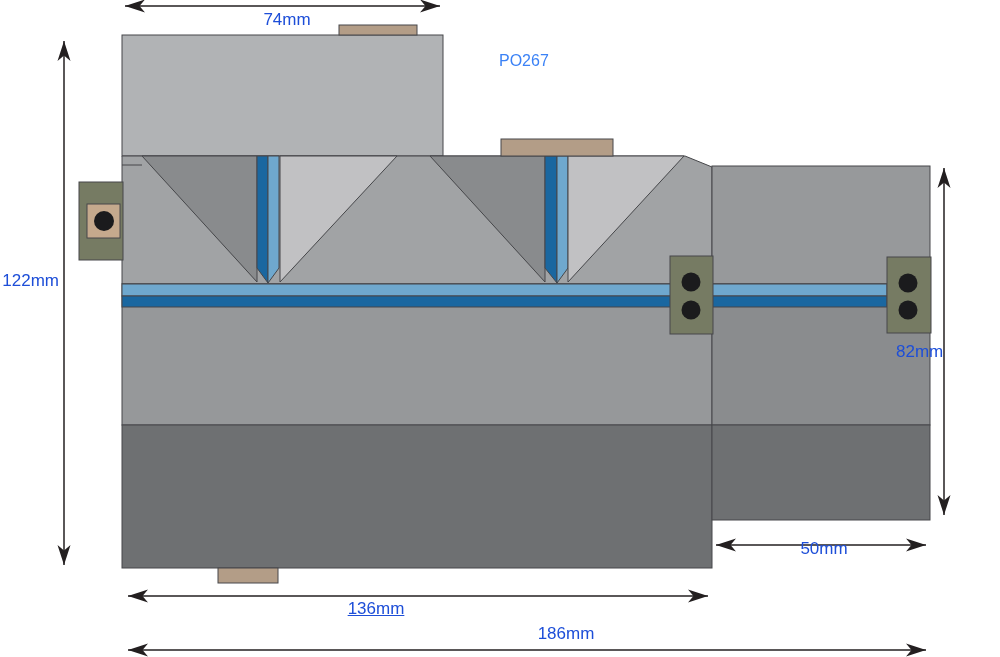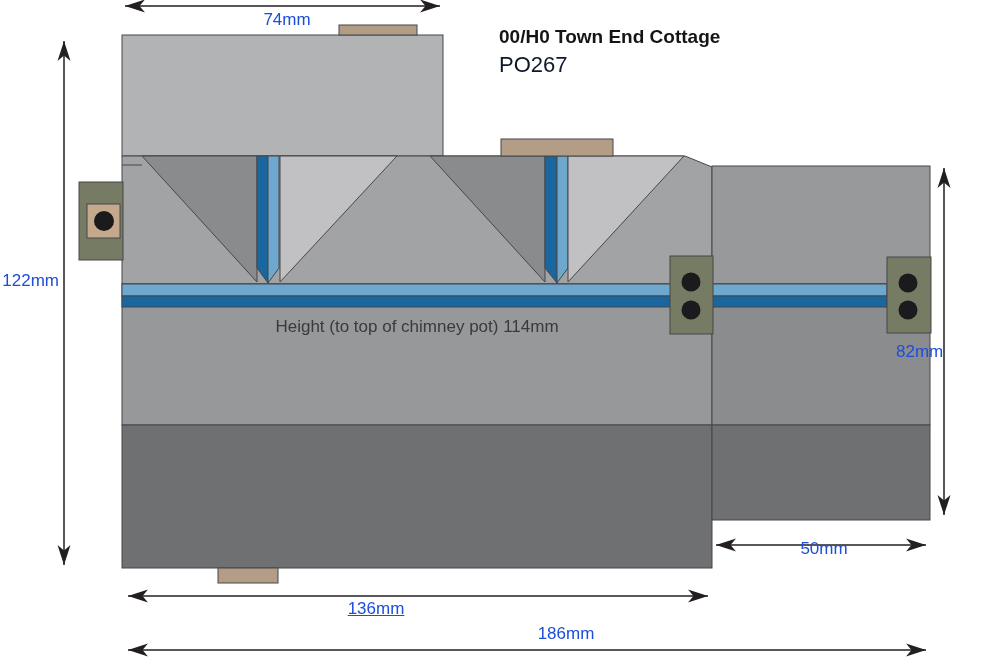--- a/index.html
+++ b/index.html
@@ -18,21 +18,21 @@
     position:absolute; color:#1d4ed8; font-size:17px; line-height:1.1;
     white-space:nowrap;
   }
   .centered { transform:translateX(-50%); }
   .title {
     position:absolute; left:499px; top:26px;
     font-size:19px; font-weight:bold; color:#151515; white-space:nowrap;
   }
   .code {
     position:absolute; left:499px; top:52px;
-    font-size:22px; color:#0f172a; white-space:nowrap;
+    font-size:16px; color:#3b82f6; white-space:nowrap;
   }
   .note {
     position:absolute; left:417px; top:317px; transform:translateX(-50%);
     font-size:17px; color:#3a3a3c; white-space:nowrap;
   }
   .dim-122 { left:0; top:272px; width:59px; text-align:right; }
   .dim-74  { left:287px; top:11px; }
   .dim-82  { left:896px; top:343px; }
   .dim-50  { left:824px; top:540px; }
   .dim-136 { left:376px; top:600px;text-decoration:underline; }
@@ -96,25 +96,23 @@
     <circle class="noline" cx="908" cy="310" r="9.5" fill="#1b1b1d"></circle>
 
     <line class="dimline" x1="125" y1="6" x2="440" y2="6" marker-start="url(#ah)" marker-end="url(#ah)"></line>
     <line class="dimline" x1="64" y1="41" x2="64" y2="565" marker-start="url(#ah)" marker-end="url(#ah)"></line>
     <line class="dimline" x1="944" y1="168" x2="944" y2="515" marker-start="url(#ah)" marker-end="url(#ah)"></line>
     <line class="dimline" x1="716" y1="545" x2="926" y2="545" marker-start="url(#ah)" marker-end="url(#ah)"></line>
     <line class="dimline" x1="128" y1="596" x2="708" y2="596" marker-start="url(#ah)" marker-end="url(#ah)"></line>
     <line class="dimline" x1="128" y1="650" x2="926" y2="650" marker-start="url(#ah)" marker-end="url(#ah)"></line>
   </svg>
 
-  <div class="title">00/H0 Town End Cottage</div>
   <div class="code">PO267</div>
 
   <div class="lbl centered dim-74">74mm</div>
   <div class="lbl dim-122">122mm</div>
   <div class="lbl dim-82">82mm</div>
   <div class="lbl centered dim-50">50mm</div>
   <div class="lbl centered dim-136">136mm</div>
   <div class="lbl centered dim-186">186mm</div>
 
-  <div class="note">Height (to top of chimney pot) 114mm</div>
 
 </div>
 
 </body></html>

